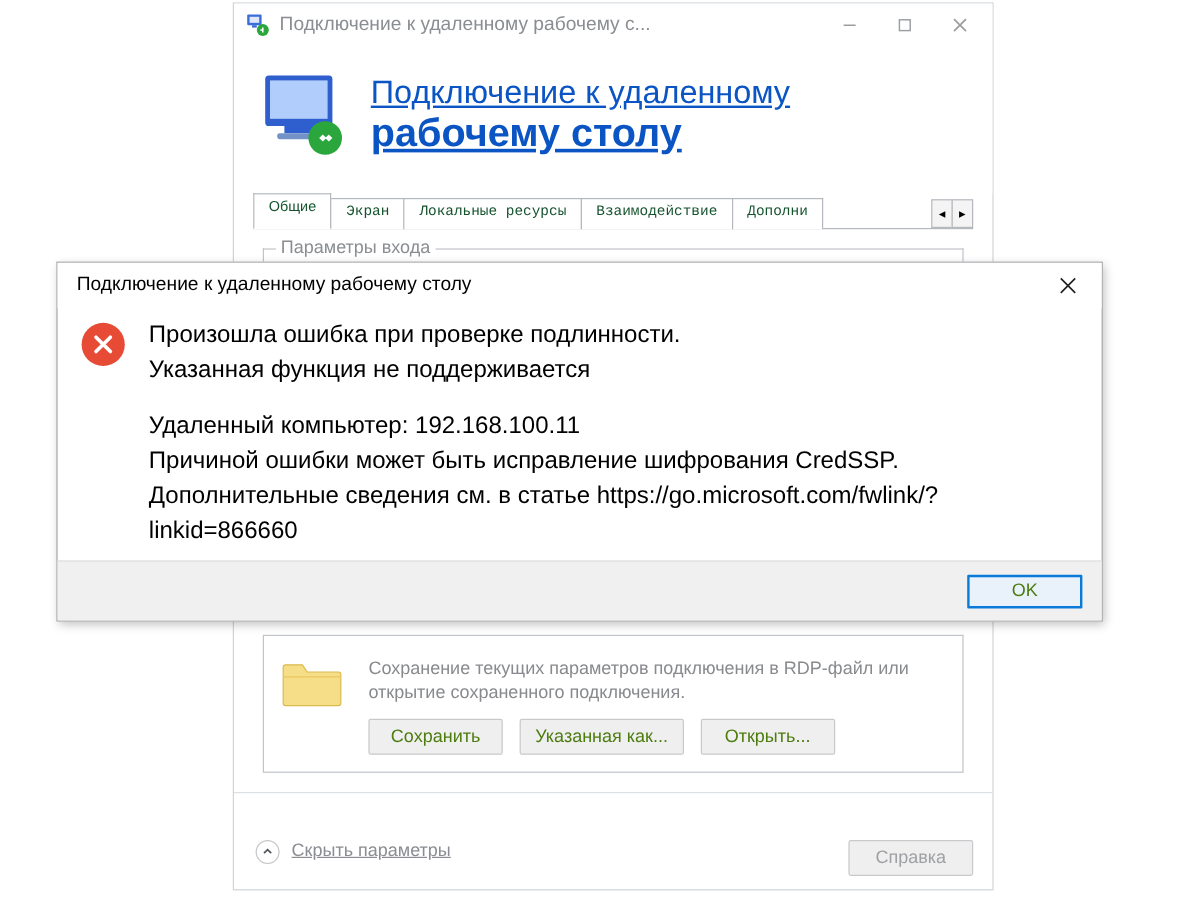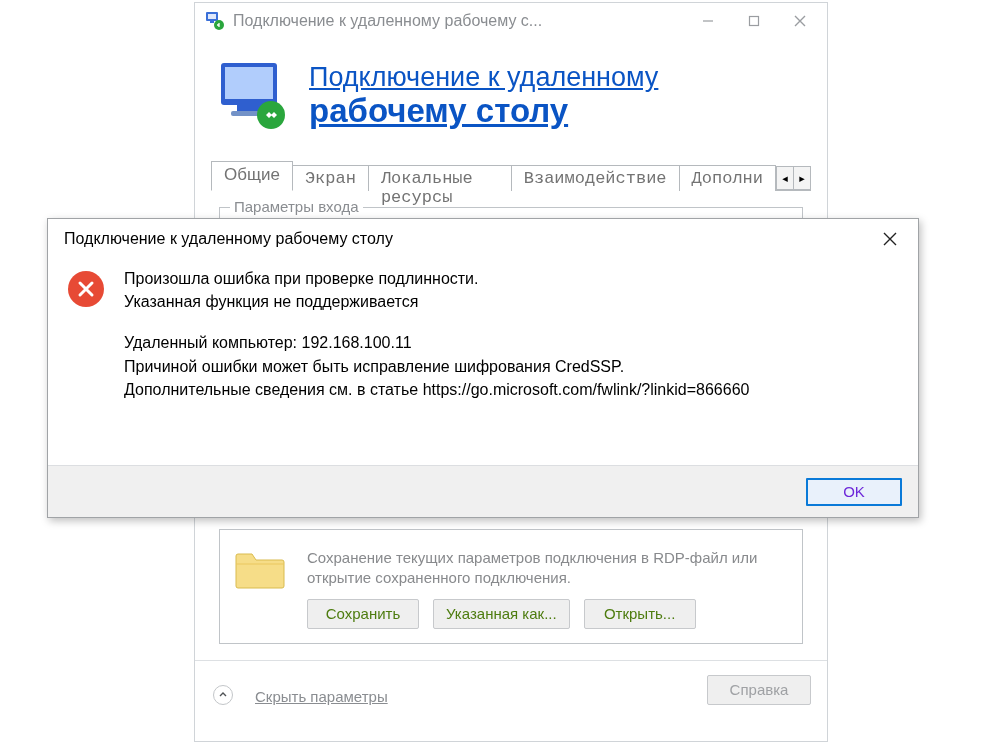--- a/index.html
+++ b/index.html
@@ -93,22 +93,22 @@
     left:16px; right:16px; bottom:0;
     height:1px;
     background:#b5b9bd;
     z-index:0;
   }
   .tab {
     border: 1px solid #b5b9bd;
     border-bottom: none;
     background:#fff;
     padding: 3px 12px 3px 12px;
-    font-size: 17px;
-    color:#737373;
+    font-size: 12px;
+    color:#14532d;
     position:relative;
     margin-top:4px;
     z-index:1;
   }
   .tab + .tab { margin-left:-1px;font-family:Liberation Mono, monospace; }
   .tab.active {
     margin-top:0px;
     padding-bottom:5px;
     font-weight:400;
     z-index:2;
@@ -181,23 +181,24 @@
     padding:0 12px;
     border-radius:2px;
   }
 
   .main-divider {
     height:1px; background:#dde0e3;
     margin: 0;
   }
   .footer-row {
     display:flex;
-    align-items:flex-end;
+    align-items:flex-start;
     padding: 14px 16px 14px 18px;
-    gap:22px;
+    gap:10px;
+    margin-top:25px;
   }
   .collapse-arrow {
     width:20px; height:20px;
     border:1px solid #c3c6c9;
     border-radius:50%;
     display:flex; align-items:center; justify-content:center;
     color:#4f5255;
   }
   .hide-params-link {
     color:#8a8d91;
@@ -253,40 +254,40 @@
   .err-icon {
     width:36px; height:36px;
     border-radius:50%;
     background:#e74a35;
     flex:0 0 auto;
     display:flex; align-items:center; justify-content:center;
     margin-top:4px;
   }
   .err-icon svg { display:block; }
   .err-text {
-    font-size:16px;
+    font-size:20px;
     color:#000;
     line-height:1.45;
   }
   .err-text .blk { margin-bottom: 18px; }
   .err-footer {
     background:#f0f0f0;
     border-top:1px solid #dcdee1;
     height:52px;
     display:flex;
     align-items:center;
     justify-content:flex-end;
     padding: 0 16px;
   }
   .ok-btn {
     height:28px;
     width:96px;
     border:2px solid #0a7ad8;
     background:#e9f1fb;
-    color:#6d28d9;
+    color:#4d7c0f;
     font-size:15px;
     display:flex; align-items:center; justify-content:center;
     border-radius:1px;
   }
 </style>
 </head>
 <body>
 
 <div class="rdp-window">
   <div class="titlebar">

